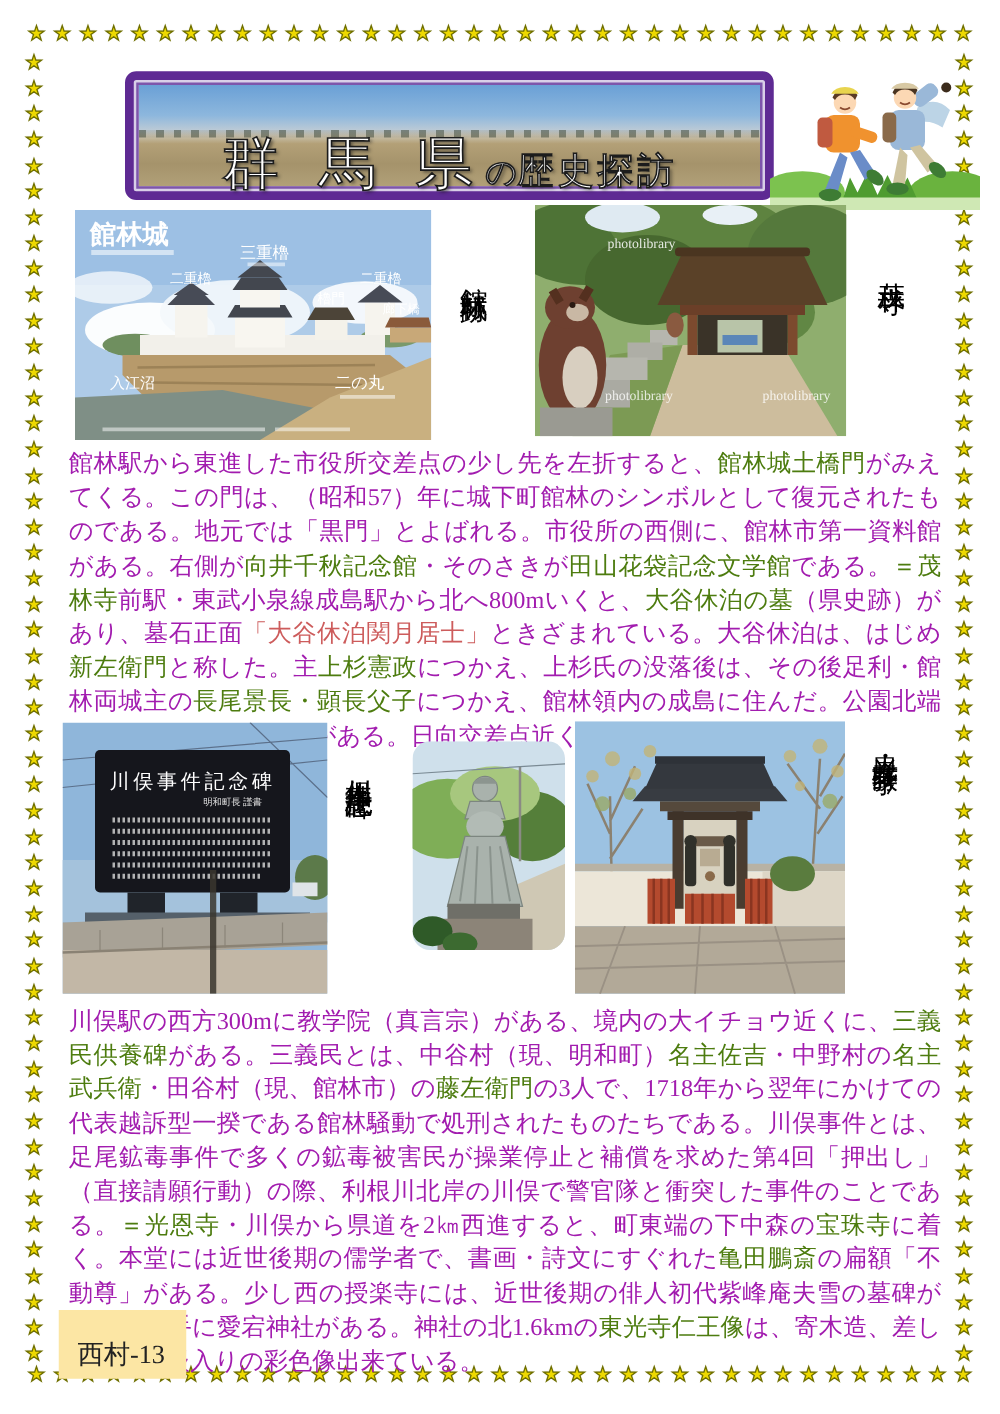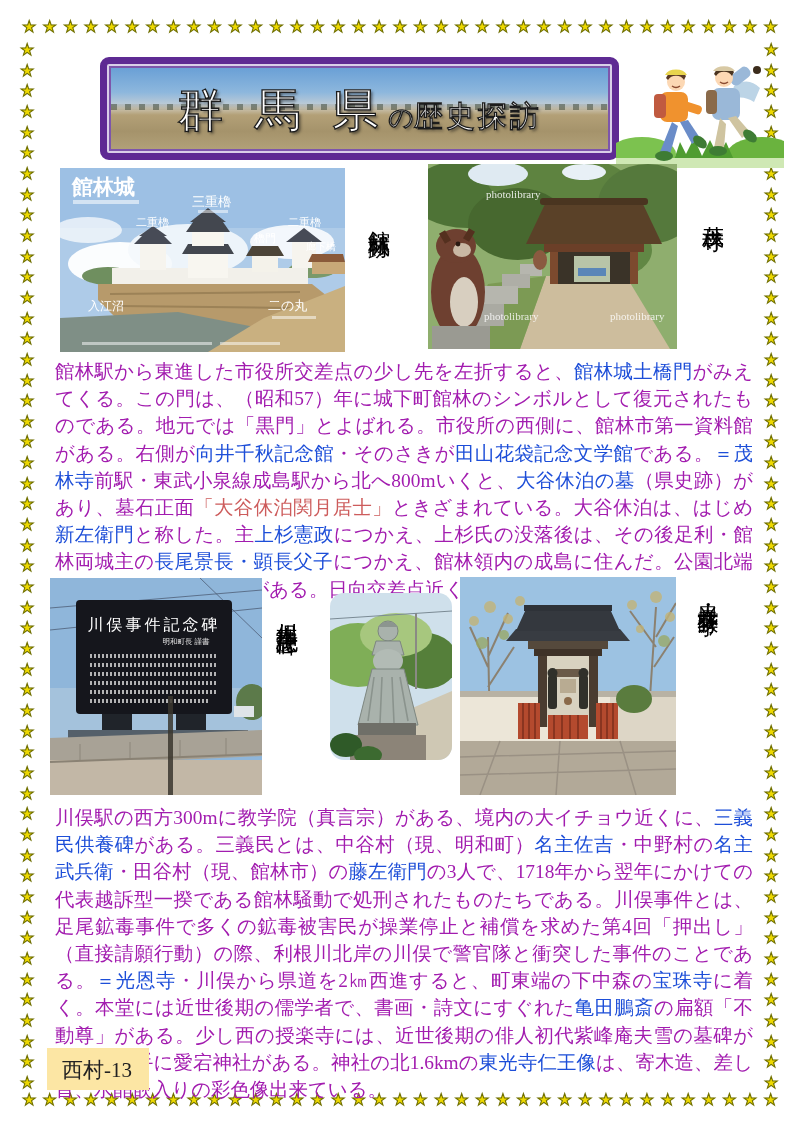--- a/index.html
+++ b/index.html
@@ -18,43 +18,43 @@
         text-shadow:0 0 1px #6f6f00;font-family:"DejaVu Sans",sans-serif;}
 
   
   .banner{position:absolute;left:100px;top:57px;width:501px;height:85px;
           border:7px solid #5e2a93;border-radius:9px;padding:2px;background:#d9cfe8;}
   .banner-inner{position:relative;width:100%;height:100%;border:2px solid #7d55ab;box-sizing:border-box;
           background:linear-gradient(180deg,#6aa0d6 0%,#8db7dd 30%,#b9c9d6 44%,#c9c2ae 50%,#b3a077 58%,#a5936b 78%,#b1a078 100%);}
   .banner-treeline{position:absolute;left:0;right:0;top:44%;height:8%;
           background:repeating-linear-gradient(90deg,rgba(60,70,55,.55) 0 6px,rgba(120,120,110,.15) 6px 14px);}
   .banner-title{position:absolute;inset:0;display:flex;align-items:baseline;justify-content:center;
-          padding-top:12px;color:#fff;-webkit-text-stroke:1.3px #1c1c1c;
+          padding-top:32px;color:#fff;-webkit-text-stroke:1.3px #1c1c1c;
           text-shadow:2px 2px 3px rgba(20,20,20,.6);white-space:nowrap;}
   .t-large{font-size:46px;letter-spacing:10px;}
   .t-mid{font-size:25px;}
   .t-rest{font-size:29px;letter-spacing:3px;}
 
   
   .photo{position:absolute;display:block;}
   .rounded{border-radius:14px;overflow:hidden;}
 
   
   .vcap{position:absolute;writing-mode:vertical-rl;font-size:22px;letter-spacing:2px;color:#000;}
 
   
   .para{position:absolute;left:55px;width:698px;font-size:19.4px;line-height:27.2px;
         text-align:justify;color:#151515;}
   .seg-k{color:#a21caf;}
-  .seg-r{color:#1d4ed8;margin-top:14px;}
+  .seg-r{color:#4d7c0f;margin-top:14px;}
   .seg-o{color:#cd5c5c;font-family:Liberation Serif, serif;}
 
   
   .footer-label{position:absolute;left:47px;top:1048px;background:#fce6a4;
-        padding:8px 17px 6px 15px;font-size:21px;color:#222;}
+        padding:21px 17px 6px 15px;font-size:21px;color:#222;}
 
   svg text{font-family:"Liberation Serif","DejaVu Serif",serif;}
 </style>
 </head>
 <body>
 
 <div class="page">
 
   <div class="stars h stars-top">
       <span class="star">★</span>

